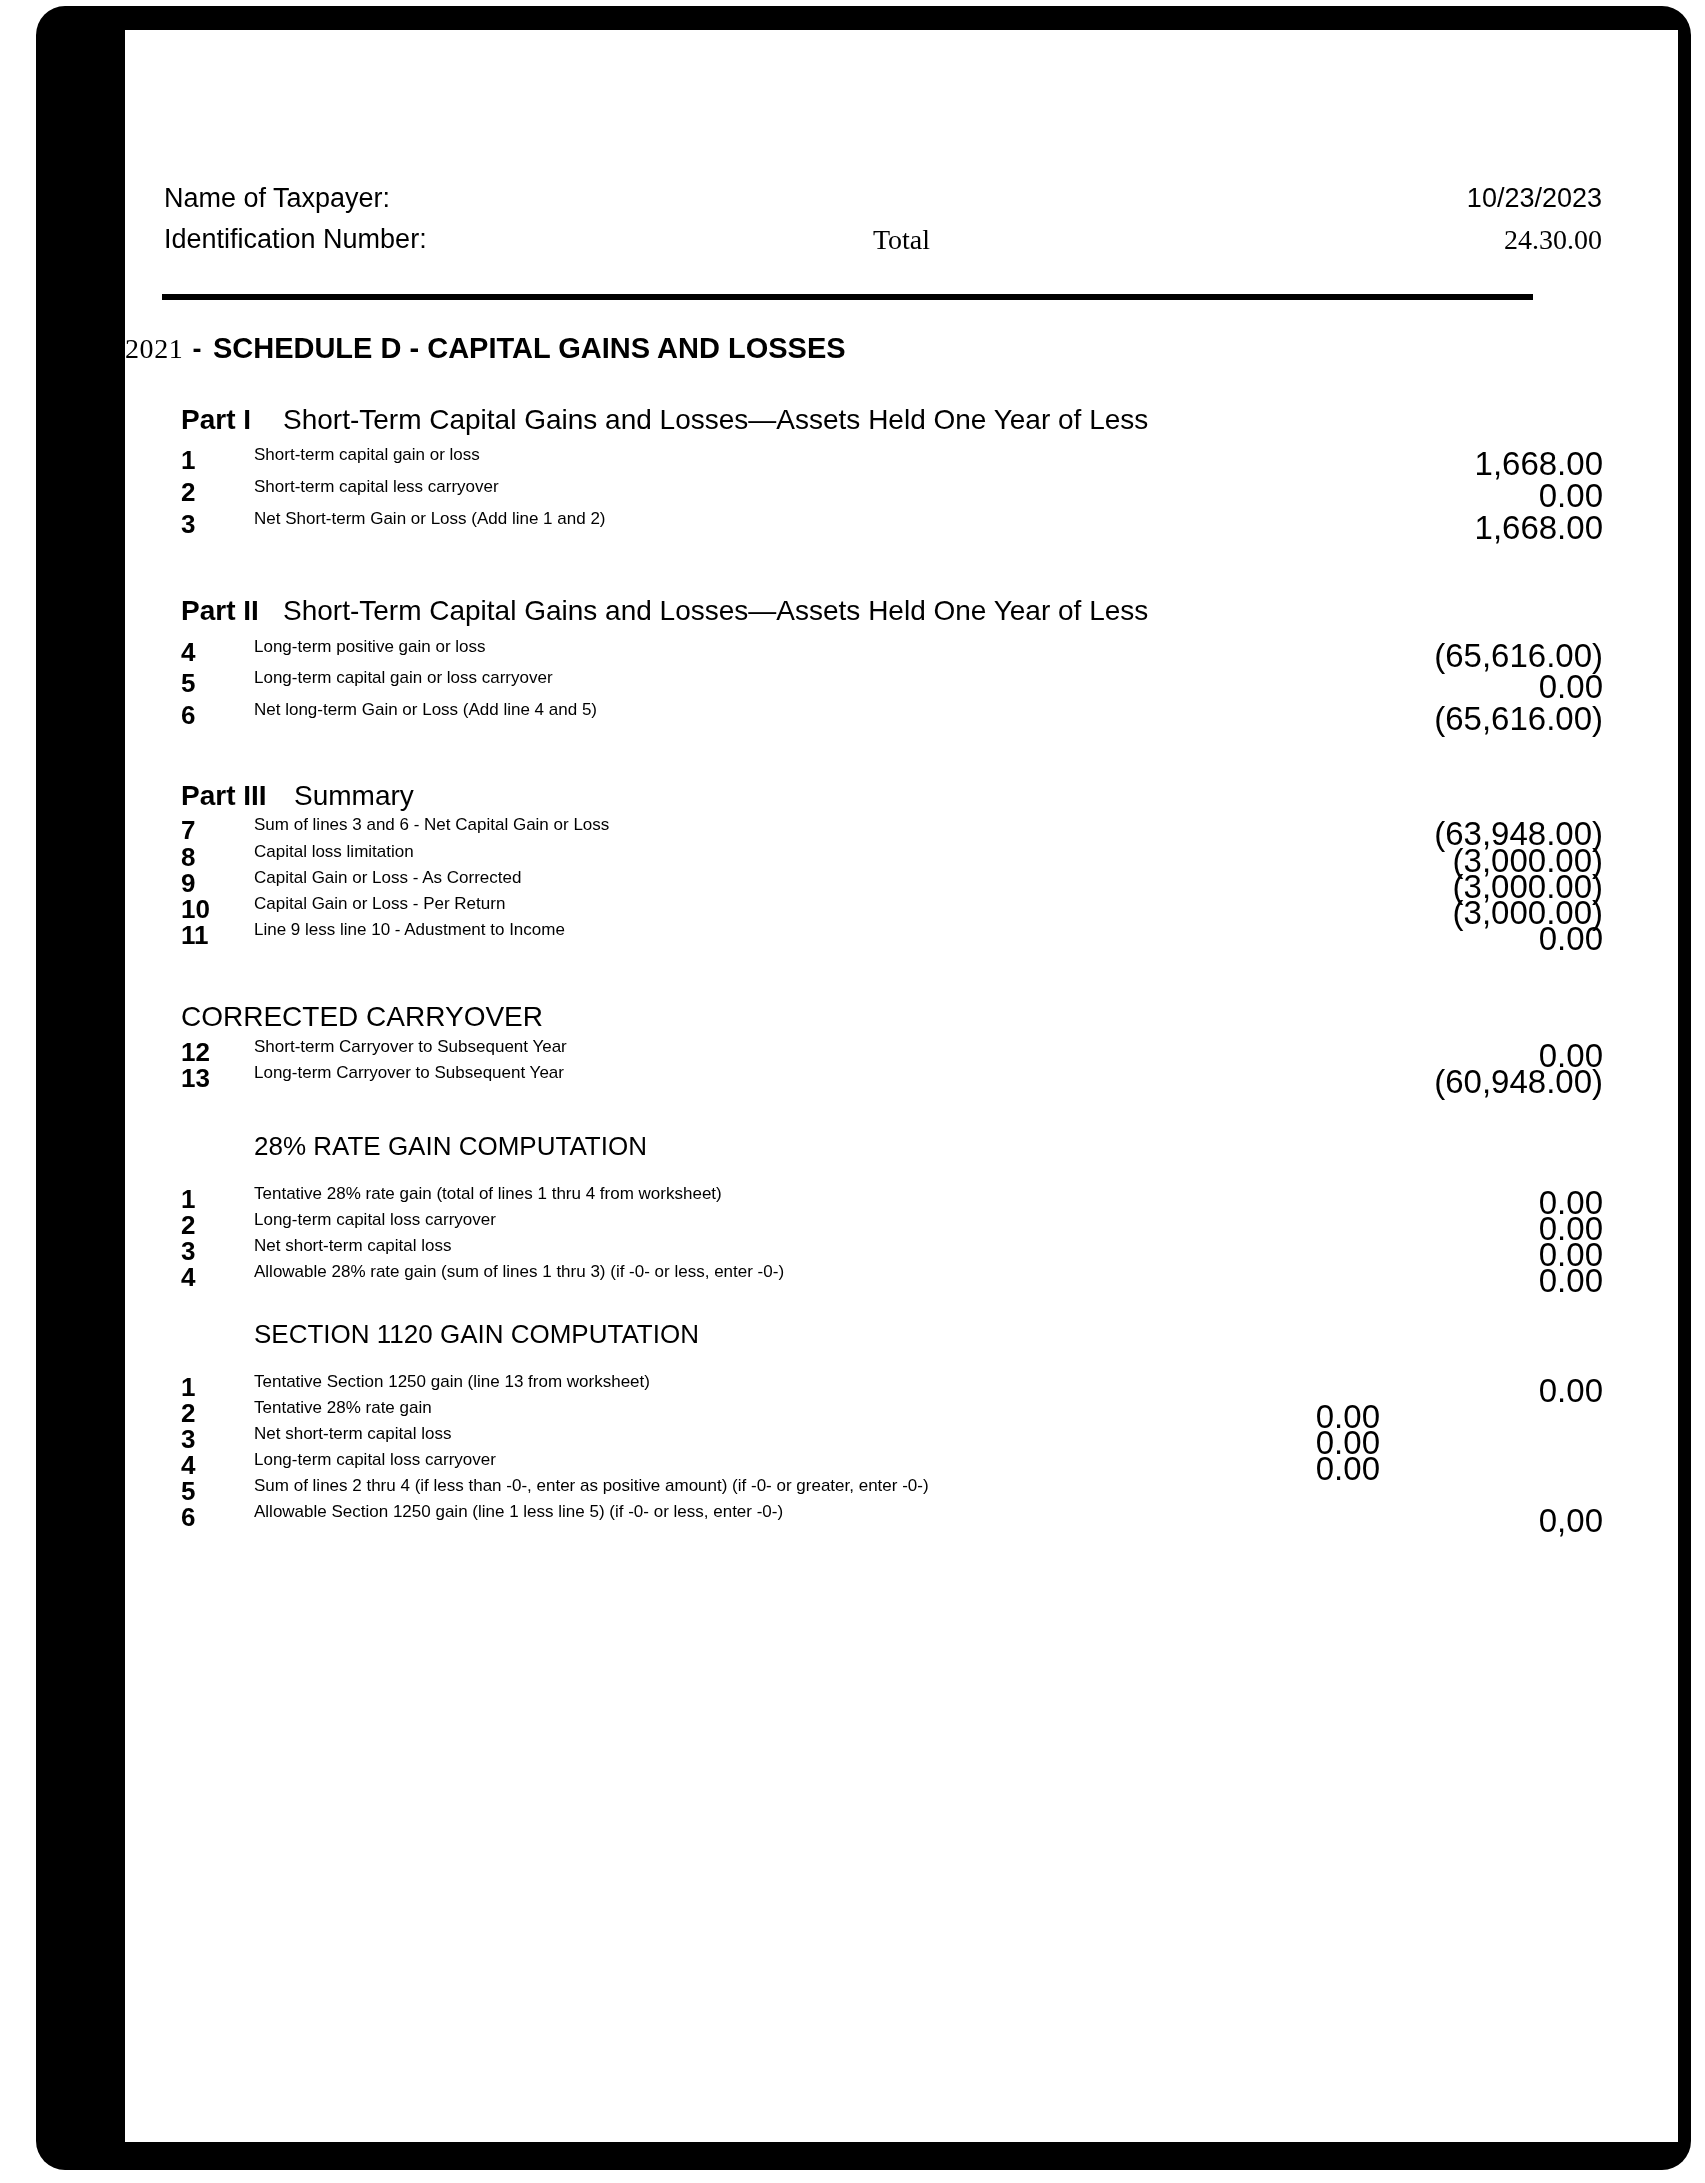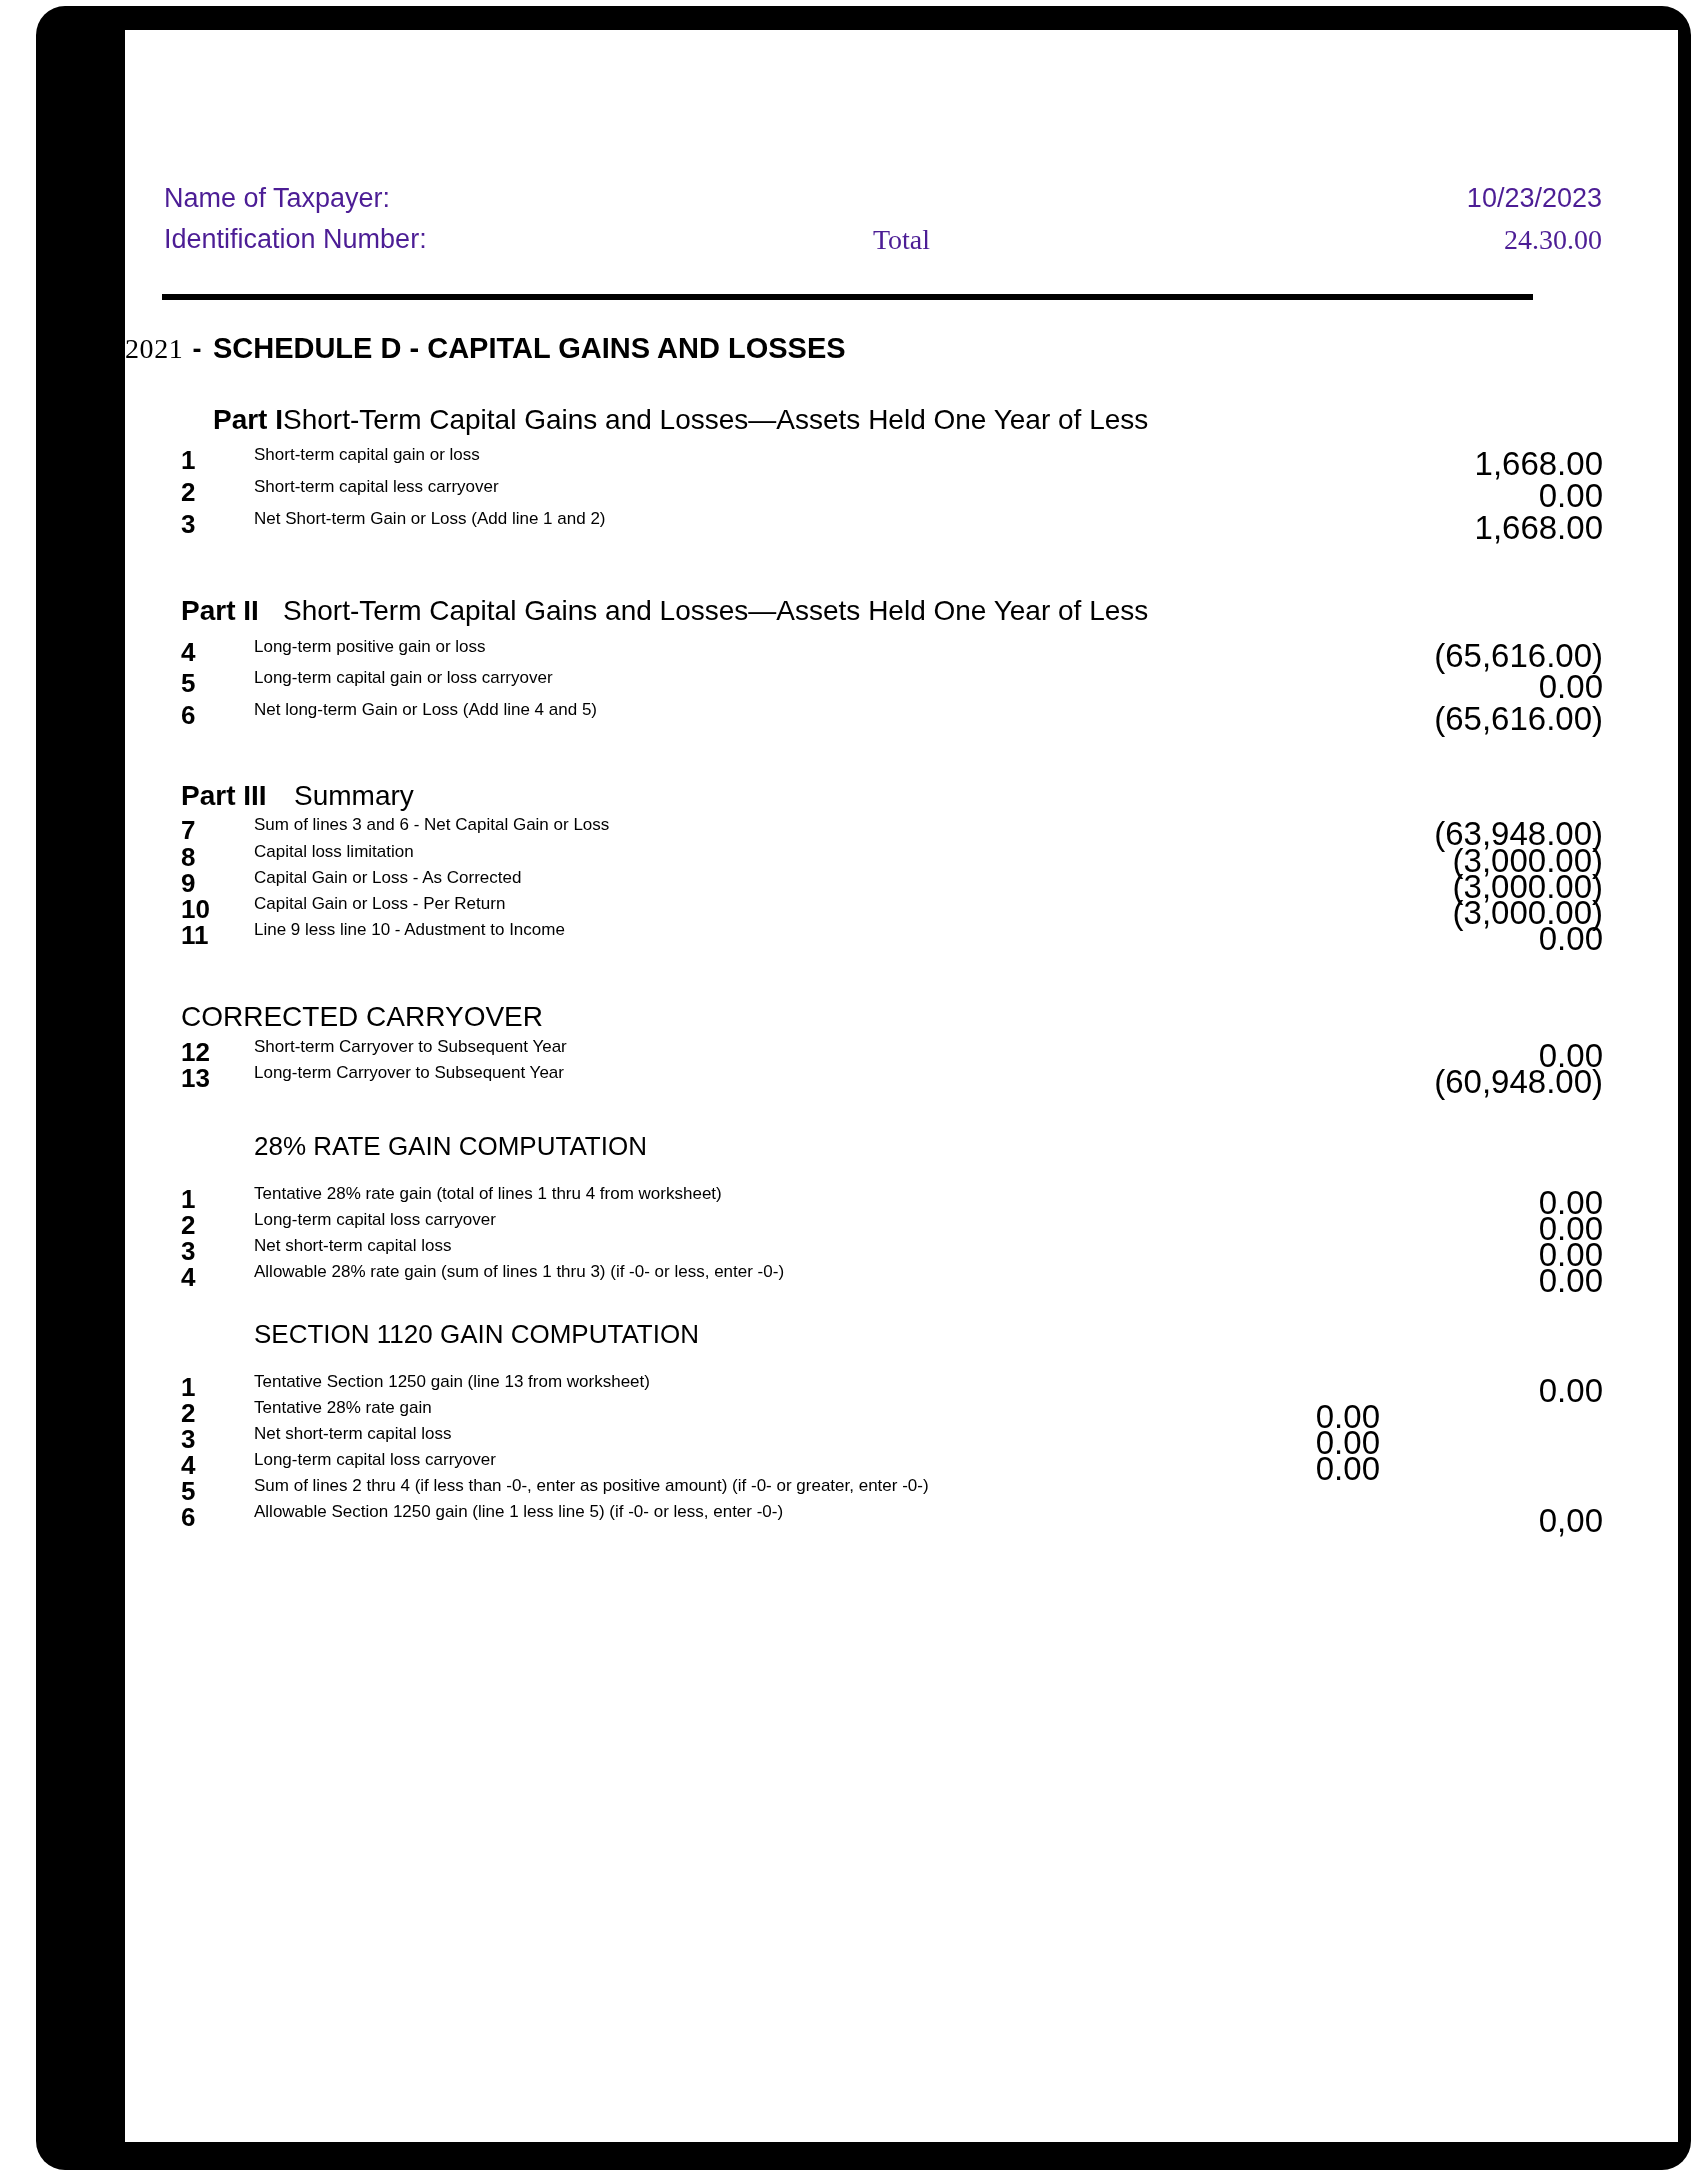--- a/index.html
+++ b/index.html
@@ -48,21 +48,21 @@
   }
 
   
   .hdr-row {
     position: absolute;
     left: 0;
     width: 1553px;
     height: 37px;
     line-height: 37px;
     font-size: 27px;
-    color: #4c1d95;
+    color: #000000;
   }
   .hdr-row .lbl {
     position: absolute;
     left: 39px;
     white-space: nowrap;
   }
   .hdr-row .mid {
     position: absolute;
     left: 0;
     width: 1553px;
@@ -180,21 +180,21 @@
         <span class="rgt serif">24.30.00</span>
       </div>
 
       <div id="hdr-rule"></div>
 
       <div id="doc-title">
         <span class="year">2021</span><span class="dash" style="margin-left:9px;">-</span><span class="ttl">SCHEDULE D - CAPITAL GAINS AND LOSSES</span>
       </div>
 
       <div class="part-head" style="top:374px;">
-        <span class="pl" style="width:102px;text-align:right;">Part I</span><span class="pt">Short-Term Capital Gains and Losses—Assets Held One Year of Less</span>
+        <span class="pl" style="width:102px;">Part I</span><span class="pt">Short-Term Capital Gains and Losses—Assets Held One Year of Less</span>
       </div>
       <div class="line-row" style="top:415px;">
         <span class="num">1</span>
         <span class="desc">Short-term capital gain or loss</span>
         <span class="amt col-right">1,668.00</span>
       </div>
       <div class="line-row" style="top:447px;">
         <span class="num">2</span>
         <span class="desc">Short-term capital less carryover</span>
         <span class="amt col-right">0.00</span>

